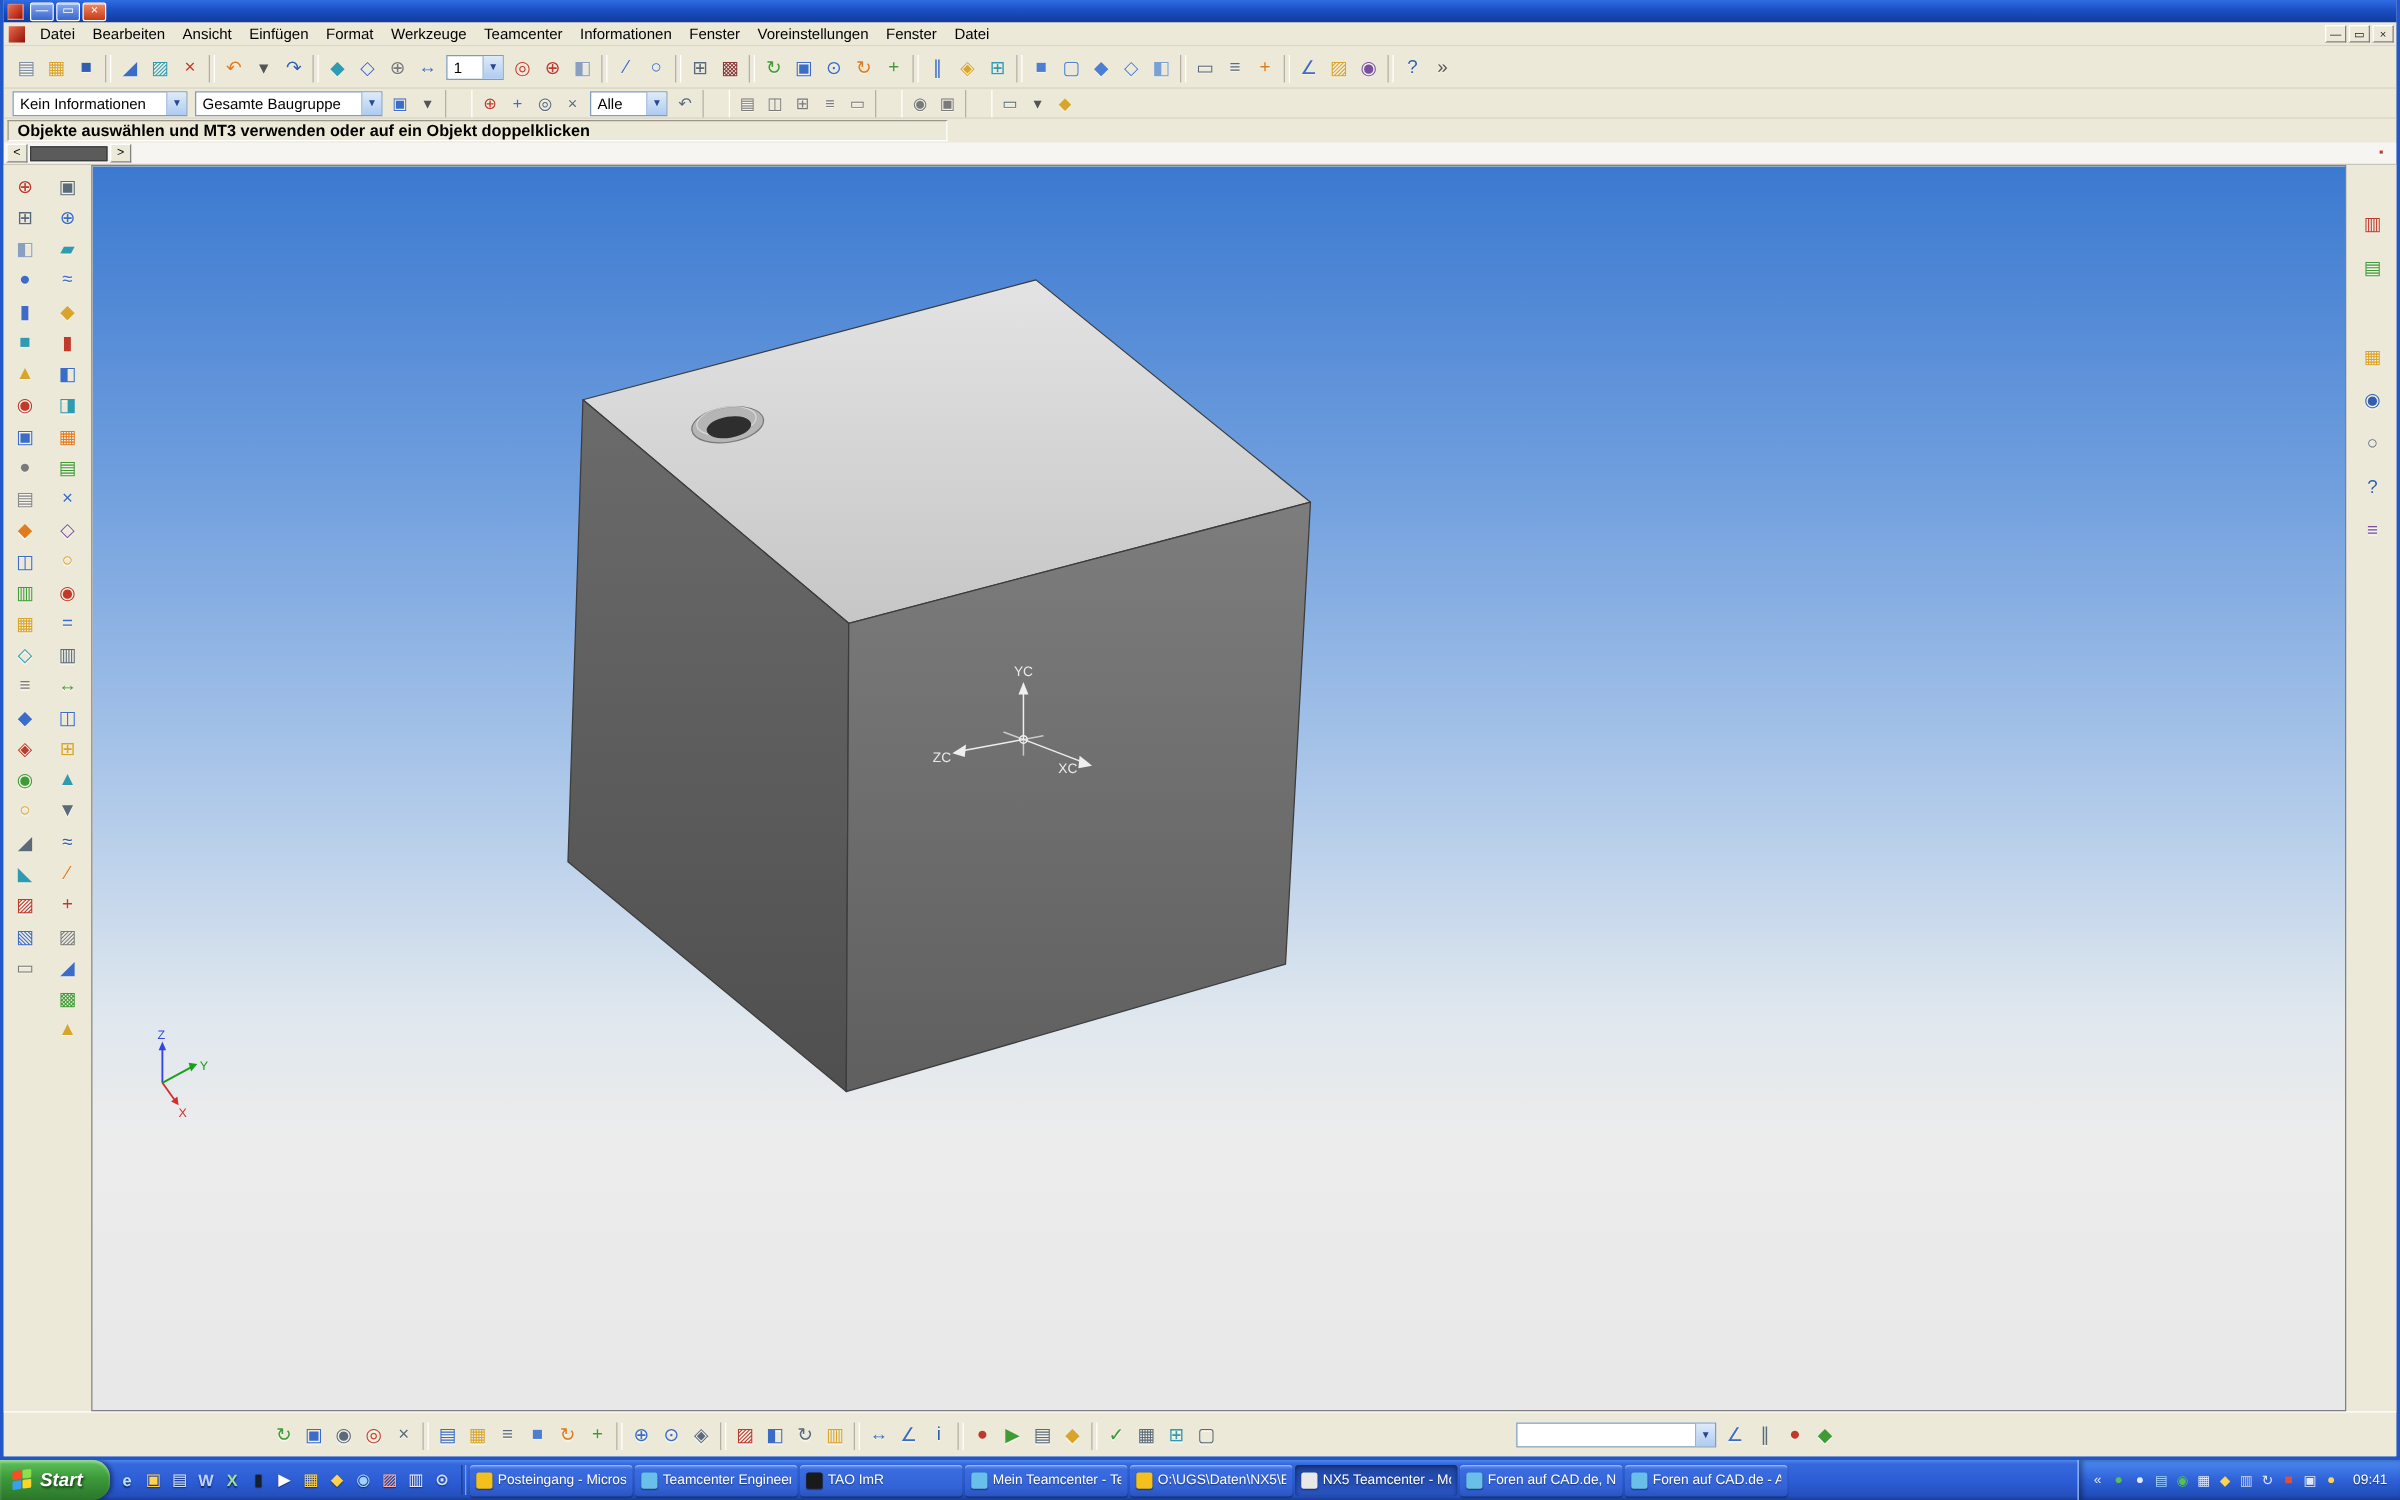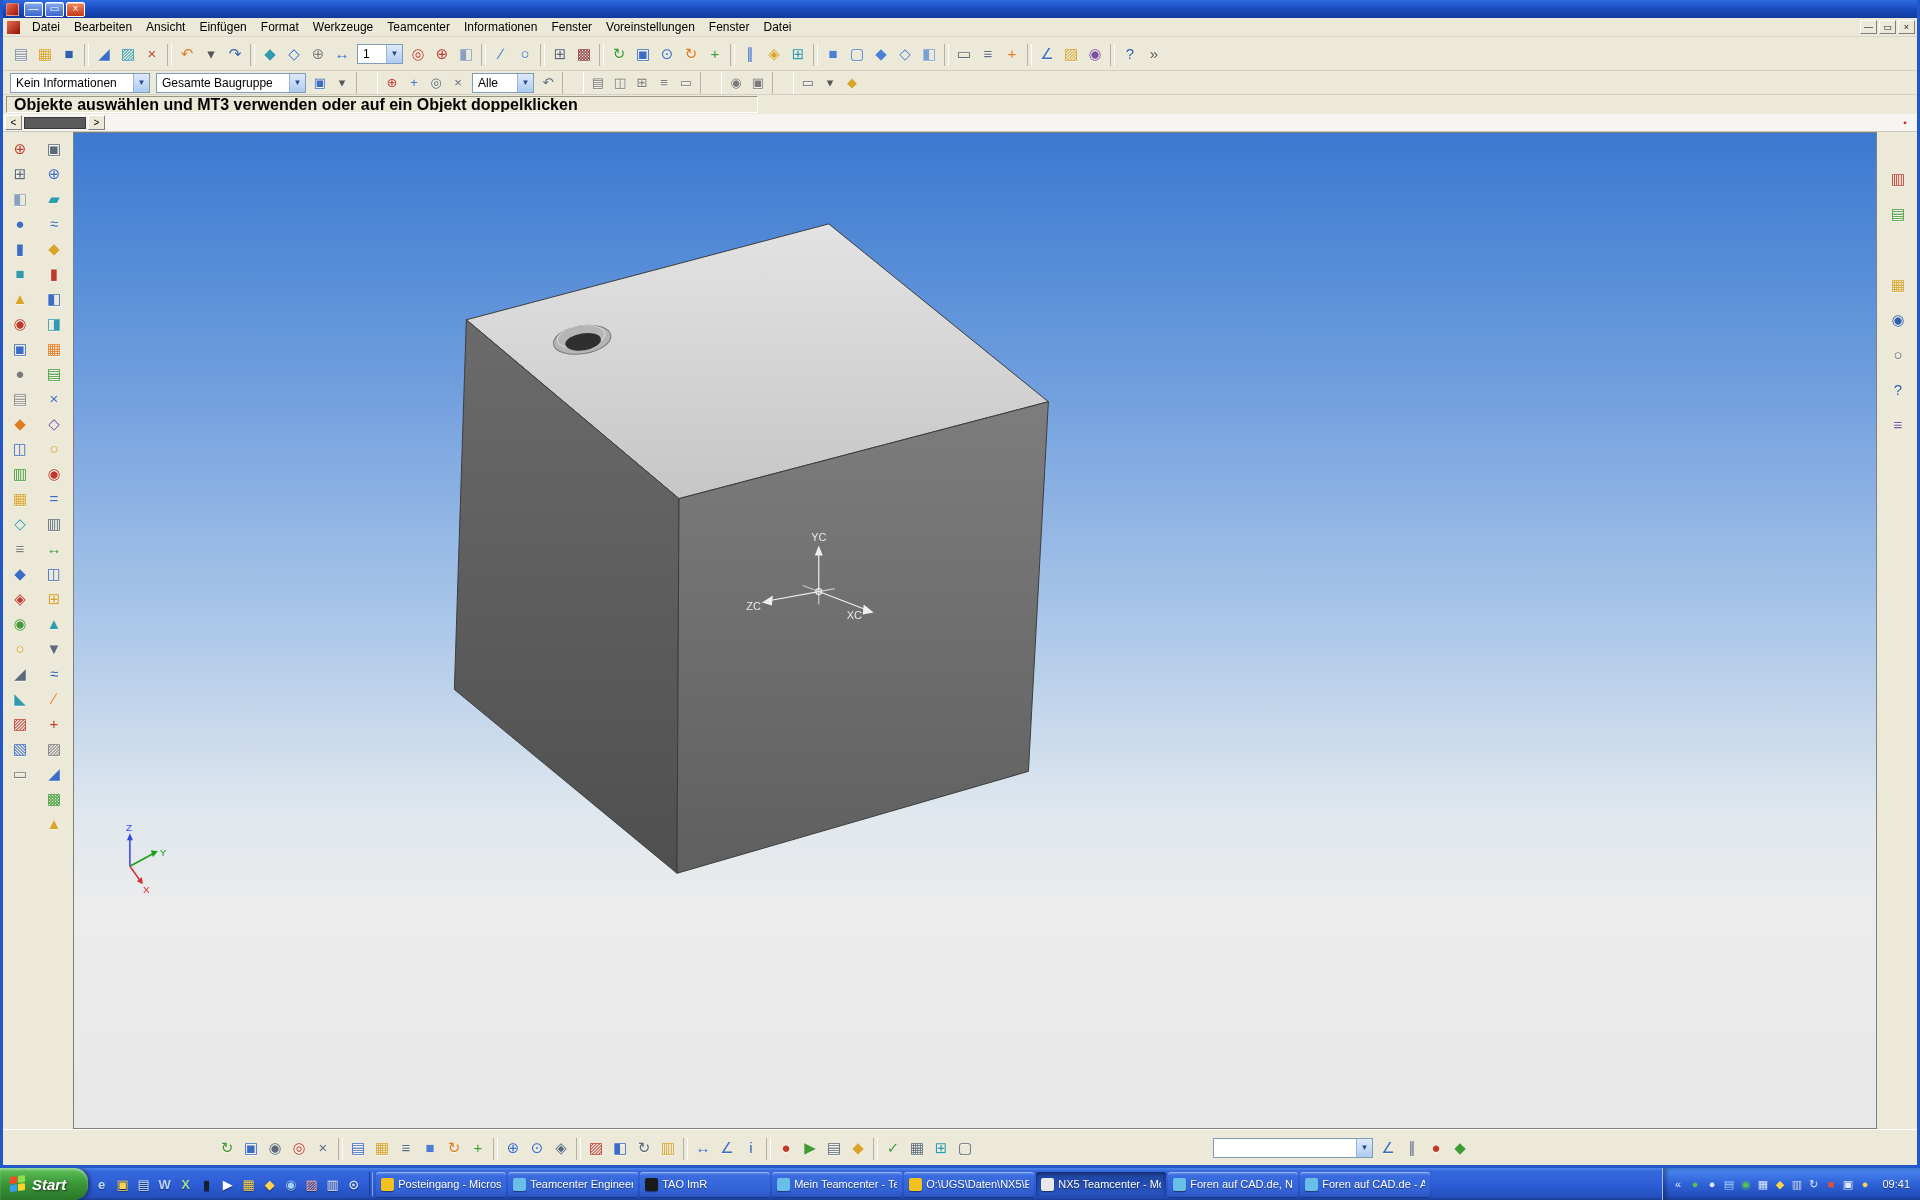--- a/index.html
+++ b/index.html
@@ -36,21 +36,21 @@
   .combo.filter{width:140px}
   .combo.scope{width:150px}
   .combo.alle{width:62px}
   .combo.bottom{width:160px;margin-left:236px}
 
   .selbar{flex:none;height:24px;display:flex;align-items:center;background:#ece9d8;border-bottom:1px solid #d4d0c4;padding-left:4px}
   .selbar .icon{width:22px;height:22px;font-size:13px}
 
   
   .promptbar{flex:none;height:19px;display:flex;background:#ece9d8;padding:1px 3px;gap:3px}
-  .panel{border:1px solid;border-color:#9a9687 #fff #fff #9a9687;display:flex;align-items:center;padding:0 7px;font-size:16px;font-weight:bold;color:#000;white-space:nowrap;overflow:hidden}
+  .panel{border:1px solid;border-color:#9a9687 #fff #fff #9a9687;display:flex;align-items:center;padding:0 7px;font-size:13px;font-weight:bold;color:#000;white-space:nowrap;overflow:hidden}
   .panel.left{width:752px}
   .panel.right{flex:1}
 
   
   .strip{flex:none;height:18px;background:#f6f5f1;border-bottom:1px solid #c9c5b9;display:flex;align-items:center;padding-left:2px}
   .strip-btn{width:17px;height:15px;background:#ece9d8;border:1px solid;border-color:#fff #808080 #808080 #fff;font-size:10px;text-align:center;line-height:13px;flex:none}
   .strip-handle{width:62px;height:12px;background:#5b5b5b;border:1px solid #3a3a3a;margin:0 2px;flex:none}
   .strip-fill{flex:1}
   .strip .icon{width:16px;height:16px;font-size:10px;margin-right:4px}
 

